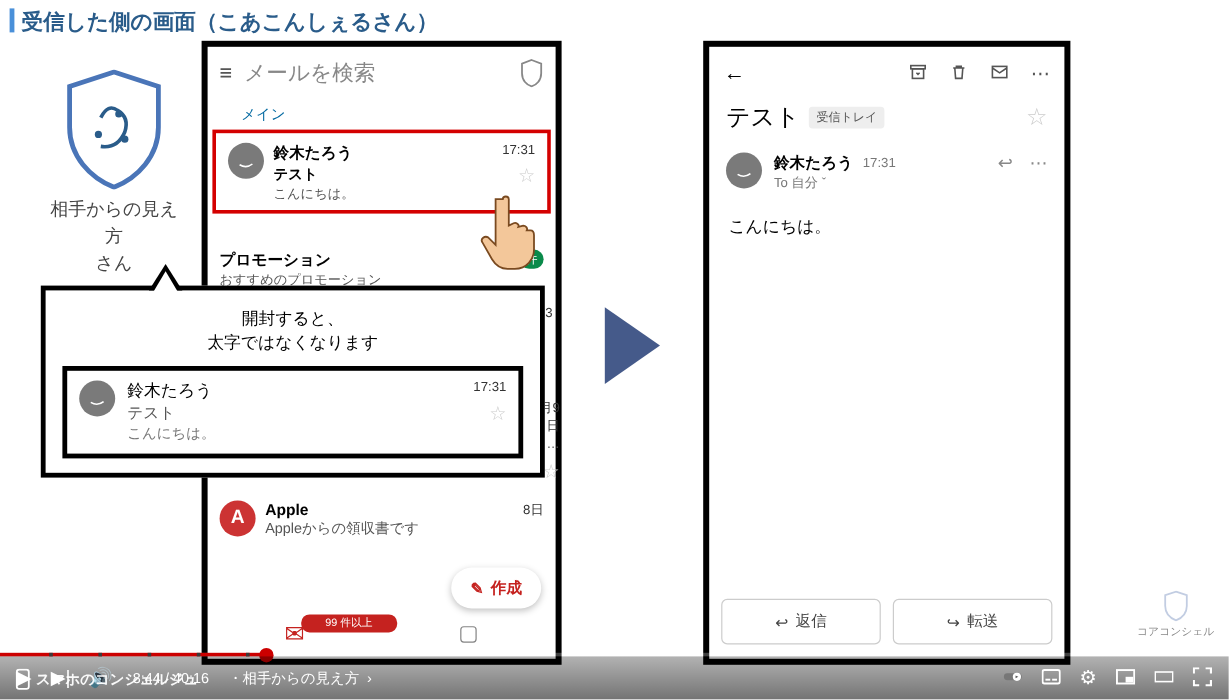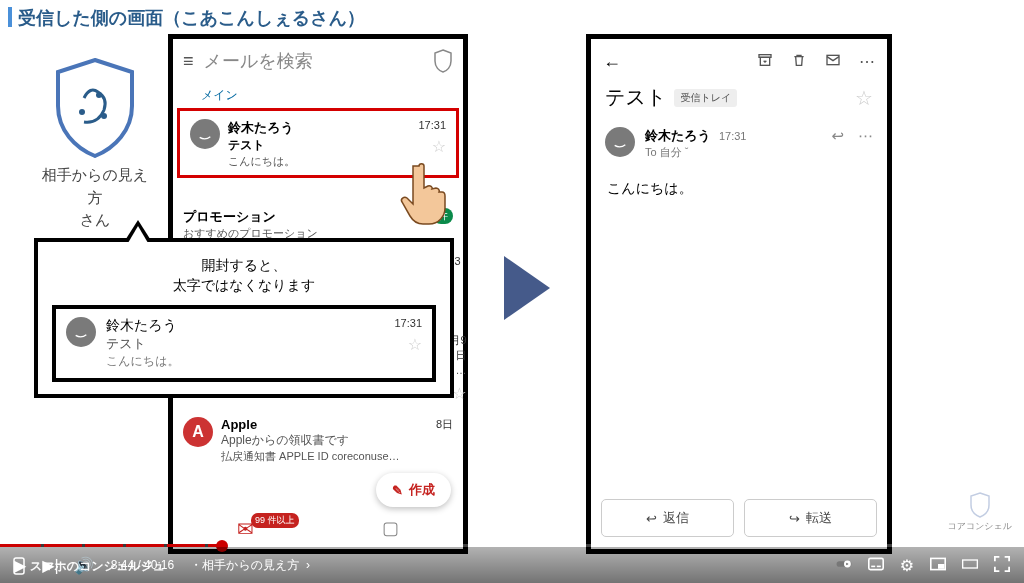--- a/index.html
+++ b/index.html
@@ -42,21 +42,21 @@
 .badge-green { background: #0a8a4a; color: #fff; font-size: 10px; padding: 1px 5px; border-radius: 8px; display: inline-block; }
 .badge-blue { background: #2a6fd6; color: #fff; font-size: 10px; padding: 1px 5px; border-radius: 8px; display: inline-block; }
 
 .promo-row { padding: 6px 10px; }
 .promo-title { font-size: 13px; font-weight: bold; }
 .promo-sub { font-size: 11px; color: #555; }
 
 .compose-chip { position: absolute; bottom: 42px; right: 12px; background: #fff; border-radius: 22px; padding: 8px 16px; box-shadow: 0 2px 6px rgba(0,0,0,0.25); display: flex; align-items: center; gap: 6px; font-size: 13px; color: #c5221f; font-weight: bold; }
 .bottom-bar { position: absolute; bottom: 2px; left: 0; right: 0; display: flex; justify-content: space-around; padding: 6px 0; }
 .mail-badge { position: relative; font-size: 20px; color: #c5221f; }
-.mail-count { position: absolute; top: -4px; left: 14px; background: #c5221f; color: #fff; font-size: 9px; padding: 1px 4px; border-radius: 7px; white-space: nowrap; }
+.mail-count { position: absolute; top: -4px; left: 14px; background: #c5221f; color: #fff; font-size: 9px; padding: 1px 20px; border-radius: 7px; white-space: nowrap; }
 .video-ic { font-size: 18px; color: #888; }
 
 
 .callout { position: absolute; top: 238px; left: 34px; width: 420px; background: #fff; border: 4px solid #000; padding: 14px 14px 12px; z-index: 5; }
 .callout-tail { position: absolute; top: -22px; left: 86px; width: 0; height: 0; border-left: 14px solid transparent; border-right: 14px solid transparent; border-bottom: 22px solid #000; }
 .callout-tail::after { content: ""; position: absolute; top: 6px; left: -10px; border-left: 10px solid transparent; border-right: 10px solid transparent; border-bottom: 17px solid #fff; }
 .callout-text { font-size: 14px; text-align: center; line-height: 1.4; margin-bottom: 10px; }
 .callout-mail { border: 4px solid #000; display: flex; padding: 8px 10px; gap: 10px; }
 .callout-mail .mail-sender { font-weight: normal; font-size: 14px; }
 .callout-mail .mail-subject { font-weight: normal; font-size: 13px; color: #555; }
@@ -183,21 +183,20 @@
         <div class="mail-snippet" style="text-align:right">がま…</div>
         <div class="mail-star">☆</div>
       </div>
     </div>
 
     <div class="mail-row">
       <div class="mail-avatar red">A</div>
       <div class="mail-body">
         <div class="mail-sender">Apple</div>
         <div class="mail-subject" style="font-weight:normal;color:#555">Appleからの領収書です</div>
-        <div class="mail-snippet">払戻通知書 APPLE ID coreconuse…</div>
       </div>
       <div class="mail-side">
           <div>8日</div>
         </div>
     </div>
 
     <div class="compose-chip">
       <span style="color:#c5221f">✎</span>
       <span>作成</span>
     </div>

